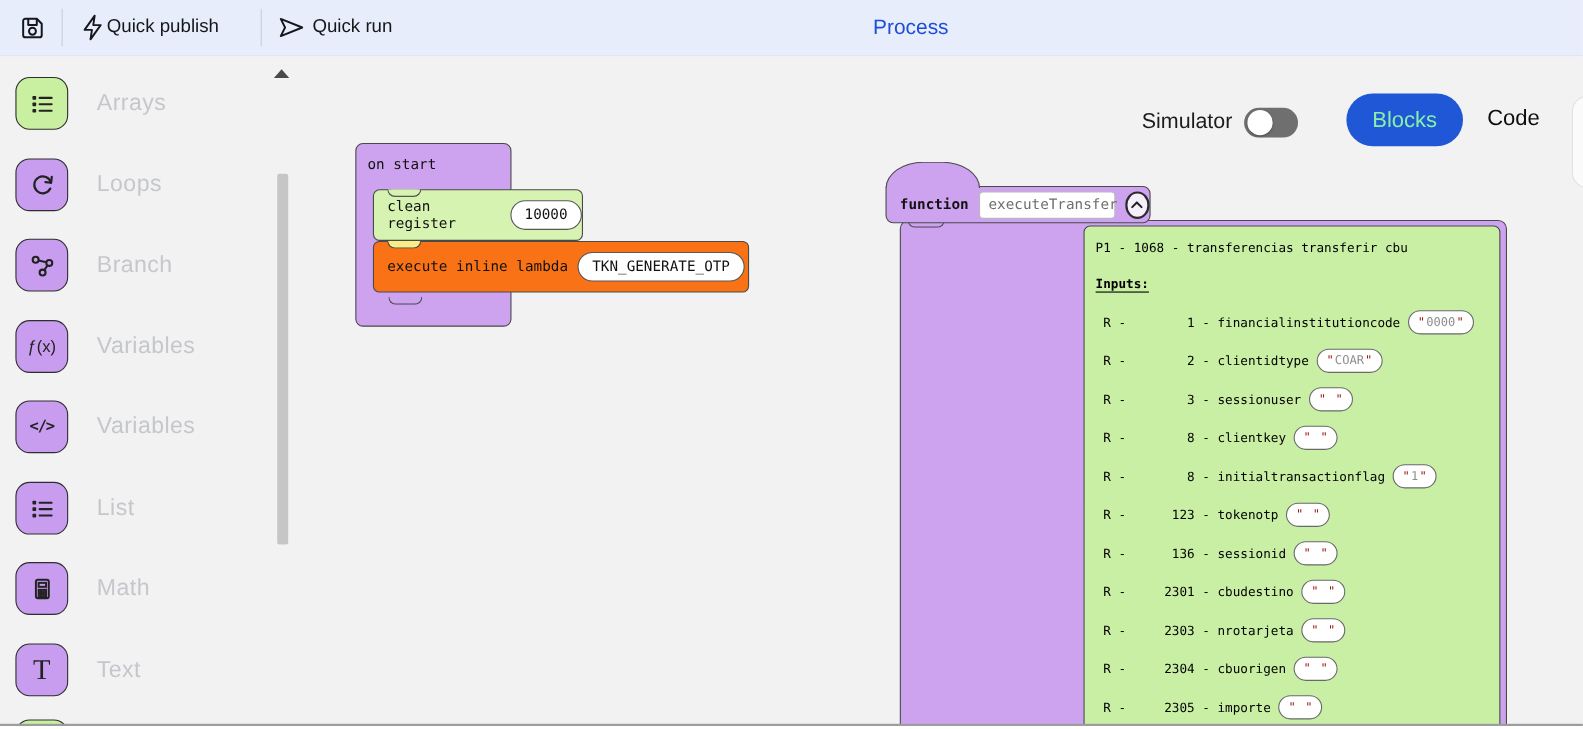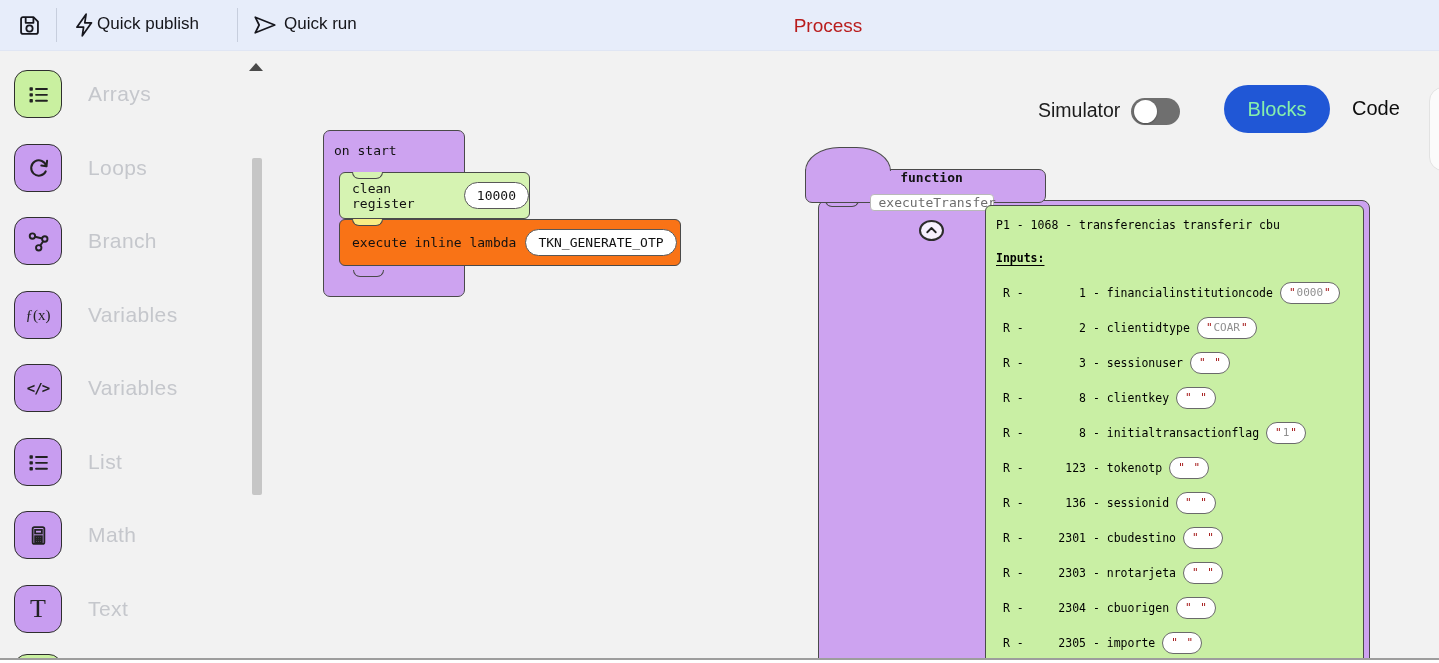--- a/index.html
+++ b/index.html
@@ -5,21 +5,21 @@
   html,body{margin:0;padding:0;}
   body{width:1439px;height:663px;overflow:hidden;font-family:"Liberation Sans",sans-serif;background:#f2f2f2;}
   .app{position:relative;width:1439px;height:663px;overflow:hidden;background:#f2f2f2;}
   .mono{font-family:"DejaVu Sans Mono",monospace;}
 
   
   .toolbar{position:absolute;left:0;top:0;width:100%;height:50px;background:#e7edfa;border-bottom:1px solid #e0e6f4;z-index:10;}
   .tb-icon{position:absolute;top:12px;width:27px;height:27px;cursor:pointer;}
   .tb-divider{position:absolute;top:8px;width:1px;height:34px;background:#c7cedd;}
   .tb-label{position:absolute;top:14px;font-size:17px;color:#15151a;cursor:pointer;}
-  .tb-title{position:absolute;left:828px;top:15px;transform:translateX(-50%);font-size:19px;color:#b91c1c;}
+  .tb-title{position:absolute;left:828px;top:15px;transform:translateX(-50%);font-size:19px;color:#1d4ed8;}
 
   
   .sb-item{position:absolute;left:14px;display:flex;align-items:center;cursor:pointer;}
   .sb-icon{width:48px;height:48px;border:1.7px solid #2e2e2e;border-radius:13px;display:flex;align-items:center;justify-content:center;box-sizing:border-box;}
   .sb-icon.green{background:#c9f0a0;}
   .sb-icon.purple{background:#c89df0;}
   .sb-label{margin-left:26px;font-size:21px;font-weight:300;color:#c5c7cc;letter-spacing:.4px;}
   .scroll-up{position:absolute;left:249px;top:63px;width:0;height:0;border-left:7px solid transparent;border-right:7px solid transparent;border-bottom:8px solid #4a4a4a;cursor:pointer;}
   .sb-scrollbar{position:absolute;left:252px;top:158px;width:10px;height:337px;background:#c6c6c6;border-radius:2px;cursor:pointer;}
 
@@ -41,21 +41,21 @@
   .stmt{position:absolute;height:47px;border:1.5px solid #4a4a4a;border-radius:6px;display:flex;align-items:center;padding-left:12px;gap:9px;box-sizing:border-box;font-size:13px;color:#111;cursor:grab;}
   .stmt-green{left:339px;top:172px;width:191px;background:#d6f3b2;}
   .stmt-yellow{left:339px;top:219px;width:342px;background:#f97316;}
   .cup-green{left:12px;top:-1.5px;width:31px;background:#d6f3b2;}
   .cup-yellow{left:12px;top:-1.5px;width:31px;background:#f8ee85;}
   .cup-purple{background:#cda3f0;}
   .oval2{background:#fff;border:1.5px solid #585858;border-radius:16px;padding:5px 12px;font-size:13px;color:#111;line-height:1.2;white-space:pre;cursor:text;}
 
   
   .hat-hump{position:absolute;left:805px;top:147px;width:86px;height:24px;background:#cda3f0;border:1.5px solid #4a4a4a;border-bottom:none;border-radius:43px 43px 0 0 / 30px 30px 0 0;box-sizing:border-box;z-index:3;}
-  .fn-header{position:absolute;left:805px;top:169px;width:241px;height:34px;background:#cda3f0;border:1.5px solid #4a4a4a;border-radius:0 7px 7px 7px;box-sizing:border-box;display:flex;align-items:center;padding-left:12px;gap:9px;z-index:2;cursor:grab;flex-direction:column;}
+  .fn-header{position:absolute;left:805px;top:169px;width:241px;height:34px;background:#cda3f0;border:1.5px solid #4a4a4a;border-radius:0 7px 7px 7px;box-sizing:border-box;display:flex;align-items:center;padding-left:12px;gap:9px;z-index:2;cursor:grab;}
   .fn-keyword{font-size:13px;font-weight:bold;color:#111;}
   .fn-name-field{width:124px;height:25px;background:#fff;border:1px solid #b9b9b9;border-radius:4px;display:flex;align-items:center;padding-left:8px;box-sizing:border-box;font-size:13px;color:#6e6e6e;cursor:text;}
   .collapse-btn{width:25px;height:25px;border:2px solid #2c2c2c;border-radius:50%;background:#f6f0fd;display:flex;align-items:center;justify-content:center;box-sizing:border-box;cursor:pointer;}
   .fn-body{position:absolute;left:818px;top:200px;width:552px;height:470px;border-radius:8px 8px 0 0;z-index:1;cursor:grab;}
   .fn-body .cup{left:6px;top:-1.5px;width:34px;}
 
   
   .comment{position:absolute;left:985px;top:205px;width:379px;height:470px;background:#c9efa4;border:1.5px solid #4a4a4a;border-radius:6px;box-sizing:border-box;z-index:2;cursor:grab;}
   .comment-pad{position:absolute;left:10px;top:10px;right:6px;font-family:"DejaVu Sans Mono",monospace;font-size:11.5px;color:#000;}
   .c-title{height:18px;line-height:18px;margin-bottom:15px;white-space:pre;}
@@ -125,21 +125,21 @@
             <circle cx="6.6" cy="7.2" r="2.4"></circle>
             <circle cx="17.6" cy="9.8" r="2.4"></circle>
             <circle cx="12.2" cy="17.6" r="2.4"></circle>
             <path d="M9 7.8l6.3 1.5M16.2 11.8l-2.7 3.9"></path>
           </svg>
         </div>
         <div class="sb-label">Branch</div>
       </div>
       <div class="sb-item" style="top: 291px;">
         <div class="sb-icon purple">
-          <span style="font-family:Liberation Serif, serif;font-size:15px;color:#222;">ƒ(x)</span>
+          <span style="font-family:Liberation Sans, sans-serif;font-size:15px;color:#222;">ƒ(x)</span>
         </div>
         <div class="sb-label">Variables</div>
       </div>
       <div class="sb-item" style="top: 364px;">
         <div class="sb-icon purple">
           <span style="font-family:'DejaVu Sans Mono',monospace;font-size:14px;font-weight:bold;color:#222;letter-spacing:-1px;">&lt;/&gt;</span>
         </div>
         <div class="sb-label">Variables</div>
       </div>
       <div class="sb-item" style="top: 438px;">

